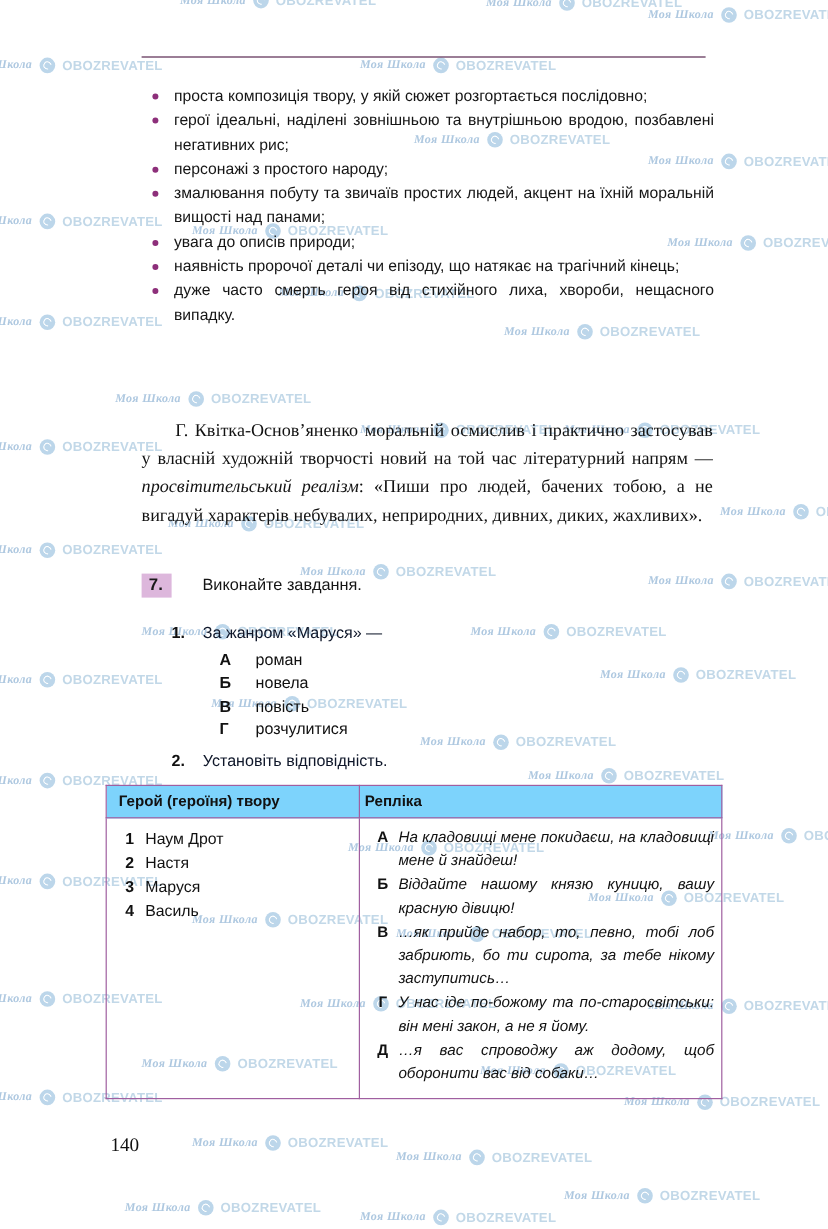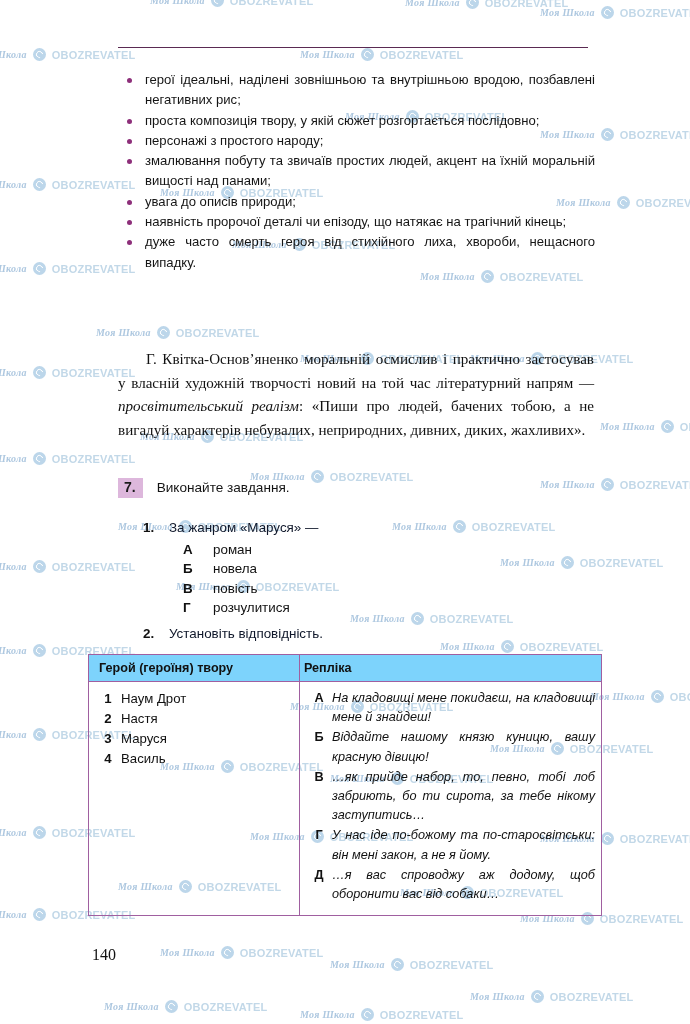--- a/index.html
+++ b/index.html
@@ -153,21 +153,21 @@
     display: inline-block;
     background: #ddb7dc;
     color: #1a1a1a;
     font-weight: bold;
     font-size: 14px;
     padding: 1px 7px 2px 6px;
     line-height: 17px;
   }
   .task-title {
     font-size: 13.6px;
-    margin-left: 14px;
+    margin-left: 26px;
     color: #141414;
   }
 
   .sub-task {
     display: flex;
     align-items: baseline;
     margin-top: 20px;
     margin-left: 25px;
   }
   .sub-num {
@@ -532,22 +532,22 @@
       </div>
     </div>
 
   <div class="content">
 
     <div class="running-head">
       <div class="rh-rule"></div>
     </div>
 
     <ul class="bullets" id="bullet-list">
+        <li>проста композиція твору, у якій сюжет розгортається послідовно;</li>
         <li>герої ідеальні, наділені зовнішньою та внутрішньою вродою, позбавлені негативних рис;</li>
-        <li>проста композиція твору, у якій сюжет розгортається послідовно;</li>
         <li>персонажі з простого народу;</li>
         <li>змалювання побуту та звичаїв простих людей, акцент на їхній моральній вищості над панами;</li>
         <li>увага до описів природи;</li>
         <li>наявність пророчої деталі чи епізоду, що натякає на трагічний кінець;</li>
         <li>дуже часто смерть героя від стихійного лиха, хвороби, нещасного випадку.</li>
       </ul>
 
     <p class="body-para" id="body-para"><span>Г. Квітка-Основ’яненко моральній осмислив і практично застосував у власній художній творчості новий на той час літературний напрям — </span><i>просвітительський реалізм</i><span>: «Пиши про людей, бачених тобою, а не вигадуй характерів небувалих, неприродних, дивних, диких, жахливих».</span></p>
 
     <div class="task">

